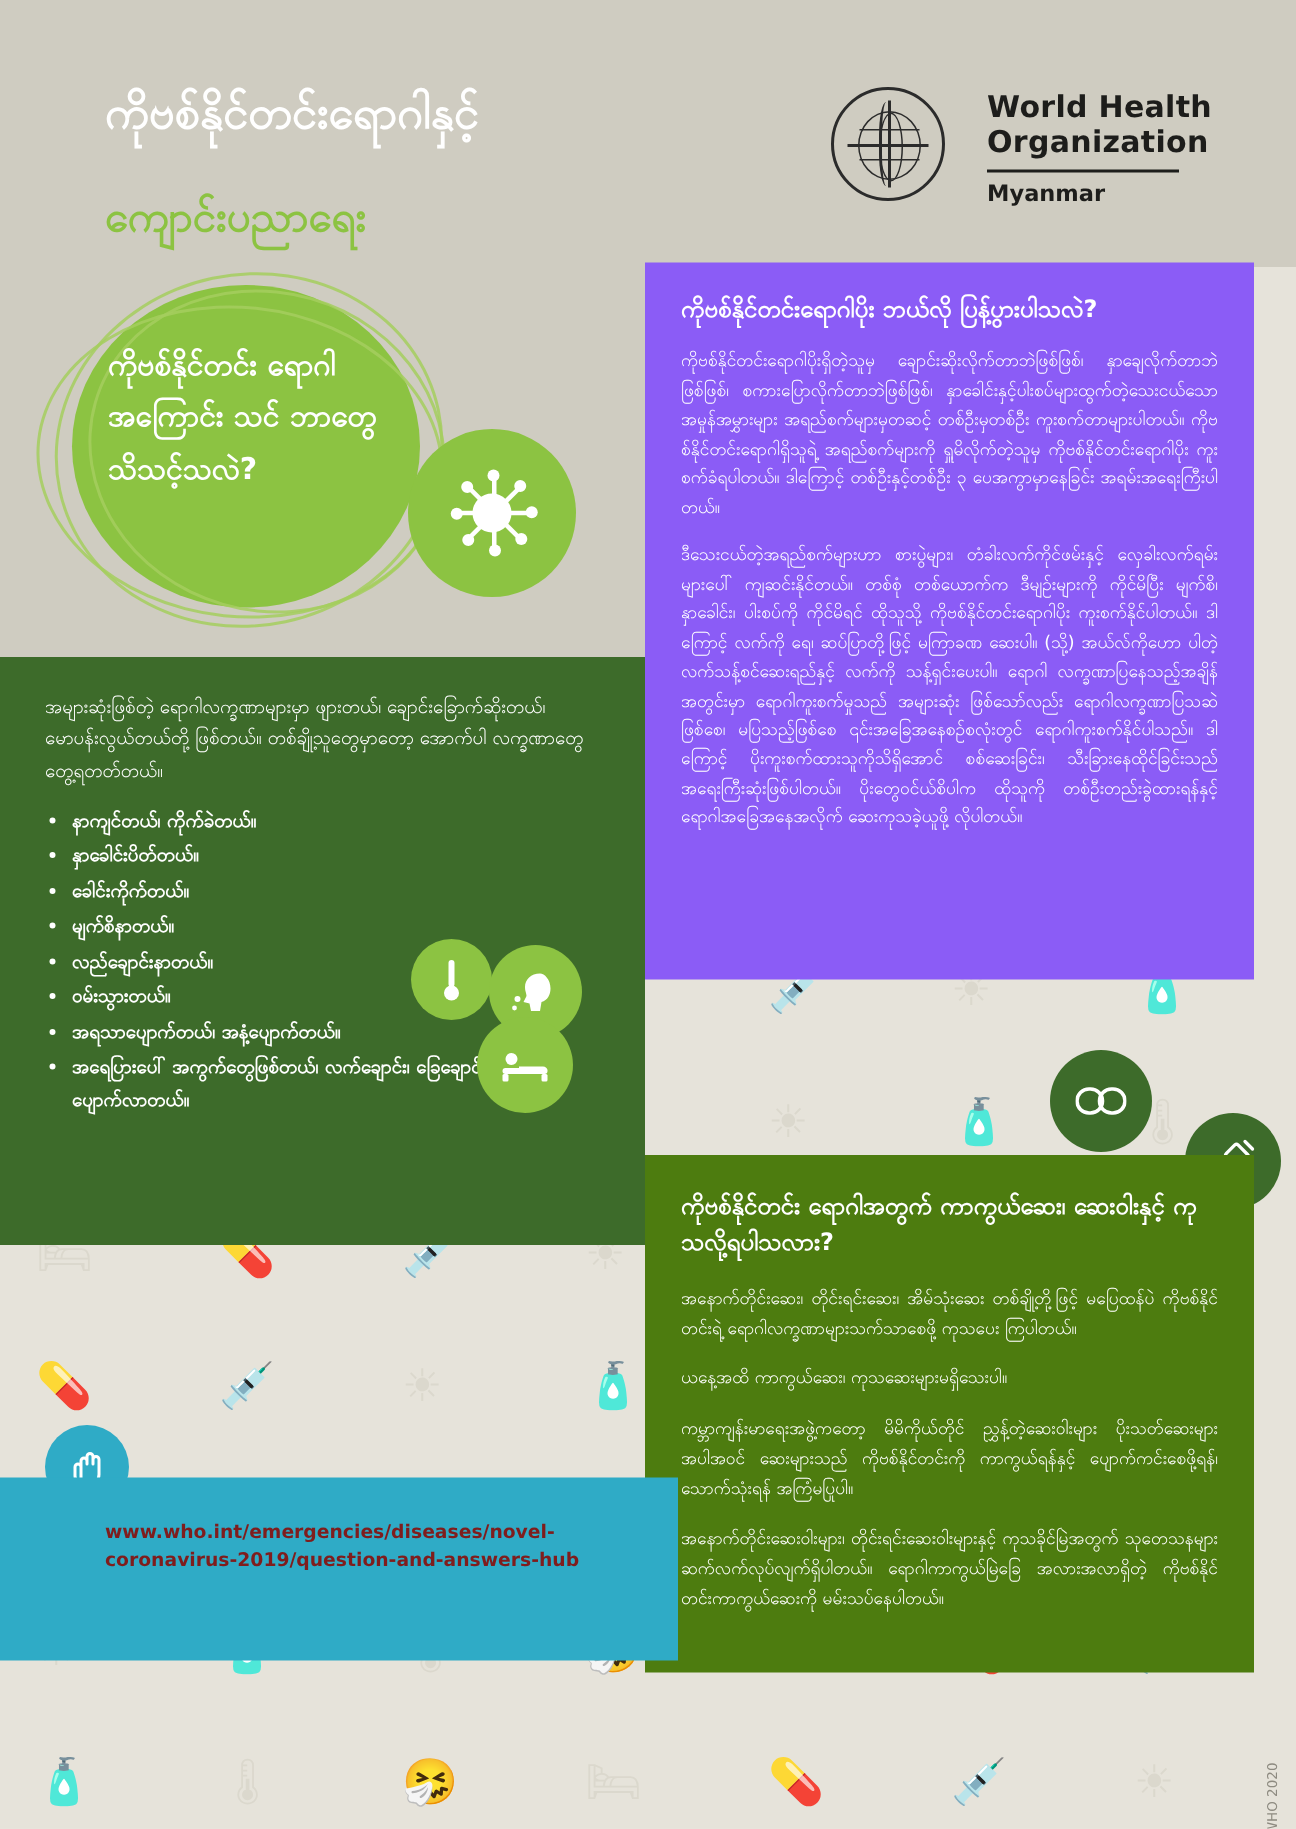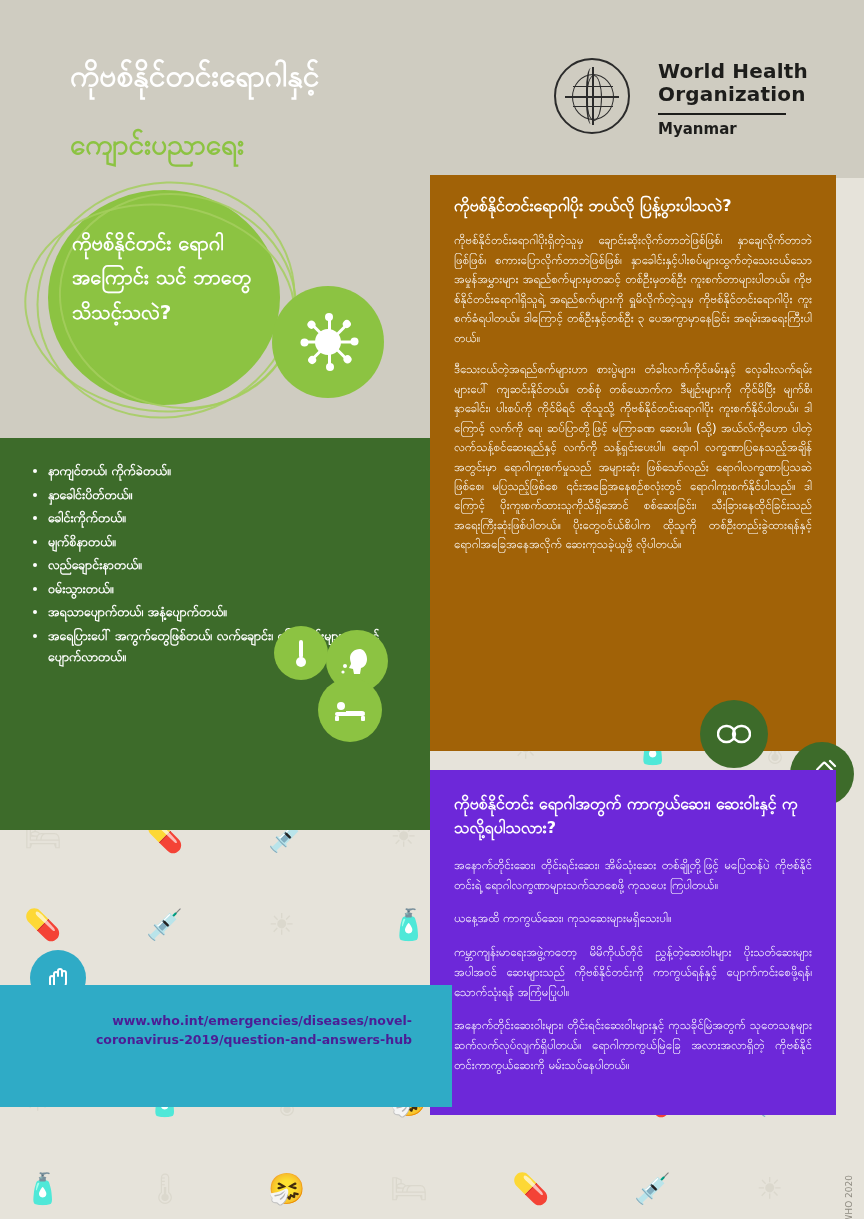--- a/index.html
+++ b/index.html
@@ -248,22 +248,22 @@
     color: #ffffff;
   }
   .sym-1 { left: 0; top: 0; width: 54px; height: 54px; }
   .sym-2 { left: 52px; top: 4px; width: 62px; height: 62px; }
   .sym-3 { left: 44px; top: 52px; width: 64px; height: 64px; }
 
   
   .panel-a {
     position: absolute;
     left: 430px; top: 175px;
-    width: 406px; height: 576px;
-    background: #a16207;
+    width: 406px; height: 478px;
+    background: #8b5cf6;
     color: #ffffff;
     box-sizing: border-box;
     padding: 20px 24px 0 24px;
   }
   .panel-a h2 {
     margin: 0 0 14px 0;
     font-size: 16px;
     line-height: 1.4;
     font-weight: bold;
     color: #ffffff;
@@ -272,21 +272,21 @@
     margin: 0 0 12px 0;
     font-size: 11.6px;
     line-height: 1.68;
     text-align: justify;
   }
 
   .panel-b {
     position: absolute;
     left: 430px; top: 770px;
     width: 406px; height: 345px;
-    background: #6d28d9;
+    background: #4d7c0f;
     color: #ffffff;
     box-sizing: border-box;
     padding: 22px 24px 0 24px;
   }
   .panel-b h2 {
     margin: 0 0 16px 0;
     font-size: 16px;
     line-height: 1.5;
     font-weight: bold;
   }
@@ -494,20 +494,21 @@
     <div class="spike" style="transform:rotate(135deg)"></div>
     <div class="spike" style="transform:rotate(180deg)"></div>
     <div class="spike" style="transform:rotate(225deg)"></div>
     <div class="spike" style="transform:rotate(270deg)"></div>
     <div class="spike" style="transform:rotate(315deg)"></div>
   </div>
   <div class="hero-text">ကိုဗစ်နိုင်တင်း ရောဂါအကြောင်း သင် ဘာတွေ သိသင့်သလဲ?</div>
 </div>
 
 <div class="panel-left">
+  <p class="intro">အများဆုံးဖြစ်တဲ့ ရောဂါလက္ခဏာများမှာ ဖျားတယ်၊ ချောင်းခြောက်ဆိုးတယ်၊ မောပန်းလွယ်တယ်တို့ ဖြစ်တယ်။ တစ်ချို့သူတွေမှာတော့ အောက်ပါ လက္ခဏာတွေ တွေ့ရတတ်တယ်။</p>
   <ul>
     <li>နာကျင်တယ်၊ ကိုက်ခဲတယ်။</li>
     <li>နှာခေါင်းပိတ်တယ်။</li>
     <li>ခေါင်းကိုက်တယ်။</li>
     <li>မျက်စိနာတယ်။</li>
     <li>လည်ချောင်းနာတယ်။</li>
     <li>ဝမ်းသွားတယ်။</li>
     <li>အရသာပျောက်တယ်၊ အနံ့ပျောက်တယ်။</li>
     <li>အရေပြားပေါ် အကွက်တွေဖြစ်တယ်၊ လက်ချောင်း၊ ခြေချောင်းများအရောင် ပျောက်လာတယ်။</li>
   </ul>
@@ -567,16 +568,16 @@
   <p>ကမ္ဘာကျန်းမာရေးအဖွဲ့ကတော့ မိမိကိုယ်တိုင် ညွှန့်တဲ့ဆေးဝါးများ ပိုးသတ်ဆေးများအပါအဝင် ဆေးများသည် ကိုဗစ်နိုင်တင်းကို ကာကွယ်ရန်နှင့် ပျောက်ကင်းစေဖို့ရန်၊ သောက်သုံးရန် အကြံမပြုပါ။</p>
   <p>အနောက်တိုင်းဆေးဝါးများ၊ တိုင်းရင်းဆေးဝါးများနှင့် ကုသခိုင်မြဲအတွက် သုတေသနများ ဆက်လက်လုပ်လျက်ရှိပါတယ်။ ရောဂါကာကွယ်မြဲခြေ အလားအလာရှိတဲ့ ကိုဗစ်နိုင်တင်းကာကွယ်ဆေးကို မမ်းသပ်နေပါတယ်။</p>
 </div>
 
 <div class="hand-icon">
   <svg width="26" height="28" viewBox="0 0 26 28" aria-hidden="true">
     <path d="M9 24V10a2 2 0 0 1 4 0v2m0 0V7a2 2 0 0 1 4 0v5m0 0V9a2 2 0 0 1 4 0v10c0 4-3 7-7 7H12c-4 0-7-3-7-6v-6a2 2 0 0 1 4 0" fill="none" stroke="#fff" stroke-width="2" stroke-linecap="round" stroke-linejoin="round"></path>
   </svg>
 </div>
 <div class="footer-band">
-  <a class="url" href="#" style="color:#4c1d95;text-decoration:none;display:block;text-align:right;">www.who.int/emergencies/diseases/novel-coronavirus-2019/question-and-answers-hub</a>
+  <a class="url" href="#" style="color:#7f1d1d;text-decoration:none;display:block;">www.who.int/emergencies/diseases/novel-coronavirus-2019/question-and-answers-hub</a>
 </div>
 
 <div class="copyright">© WHO 2020</div>
 
 </body></html>

